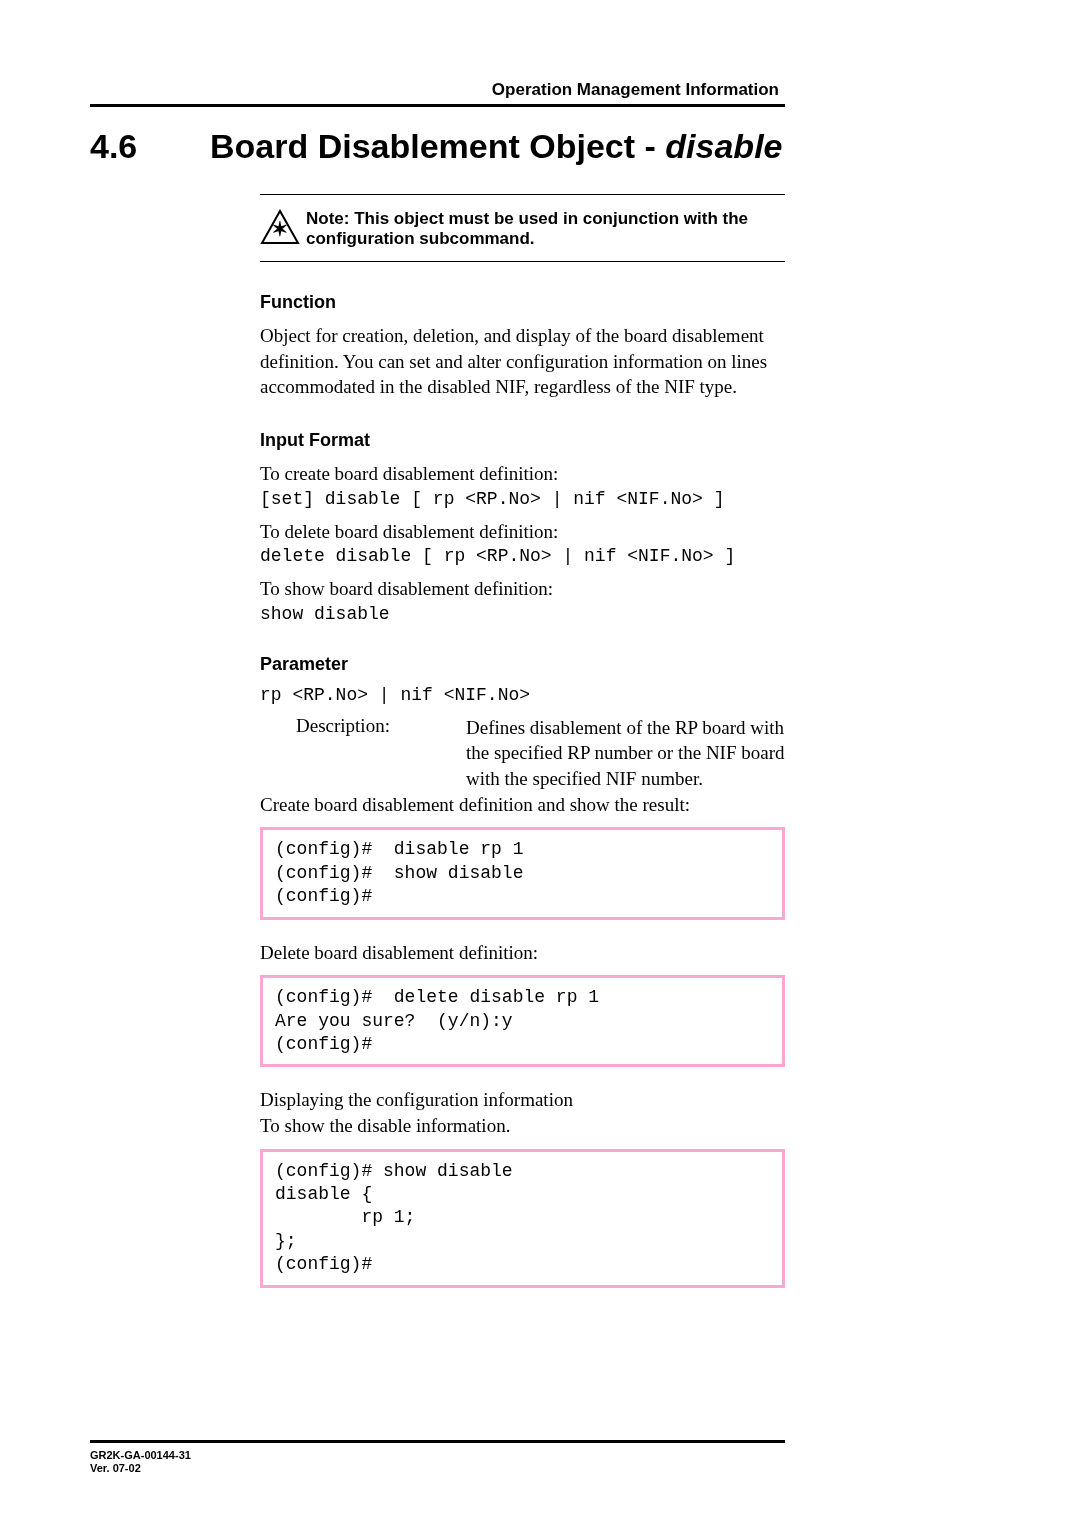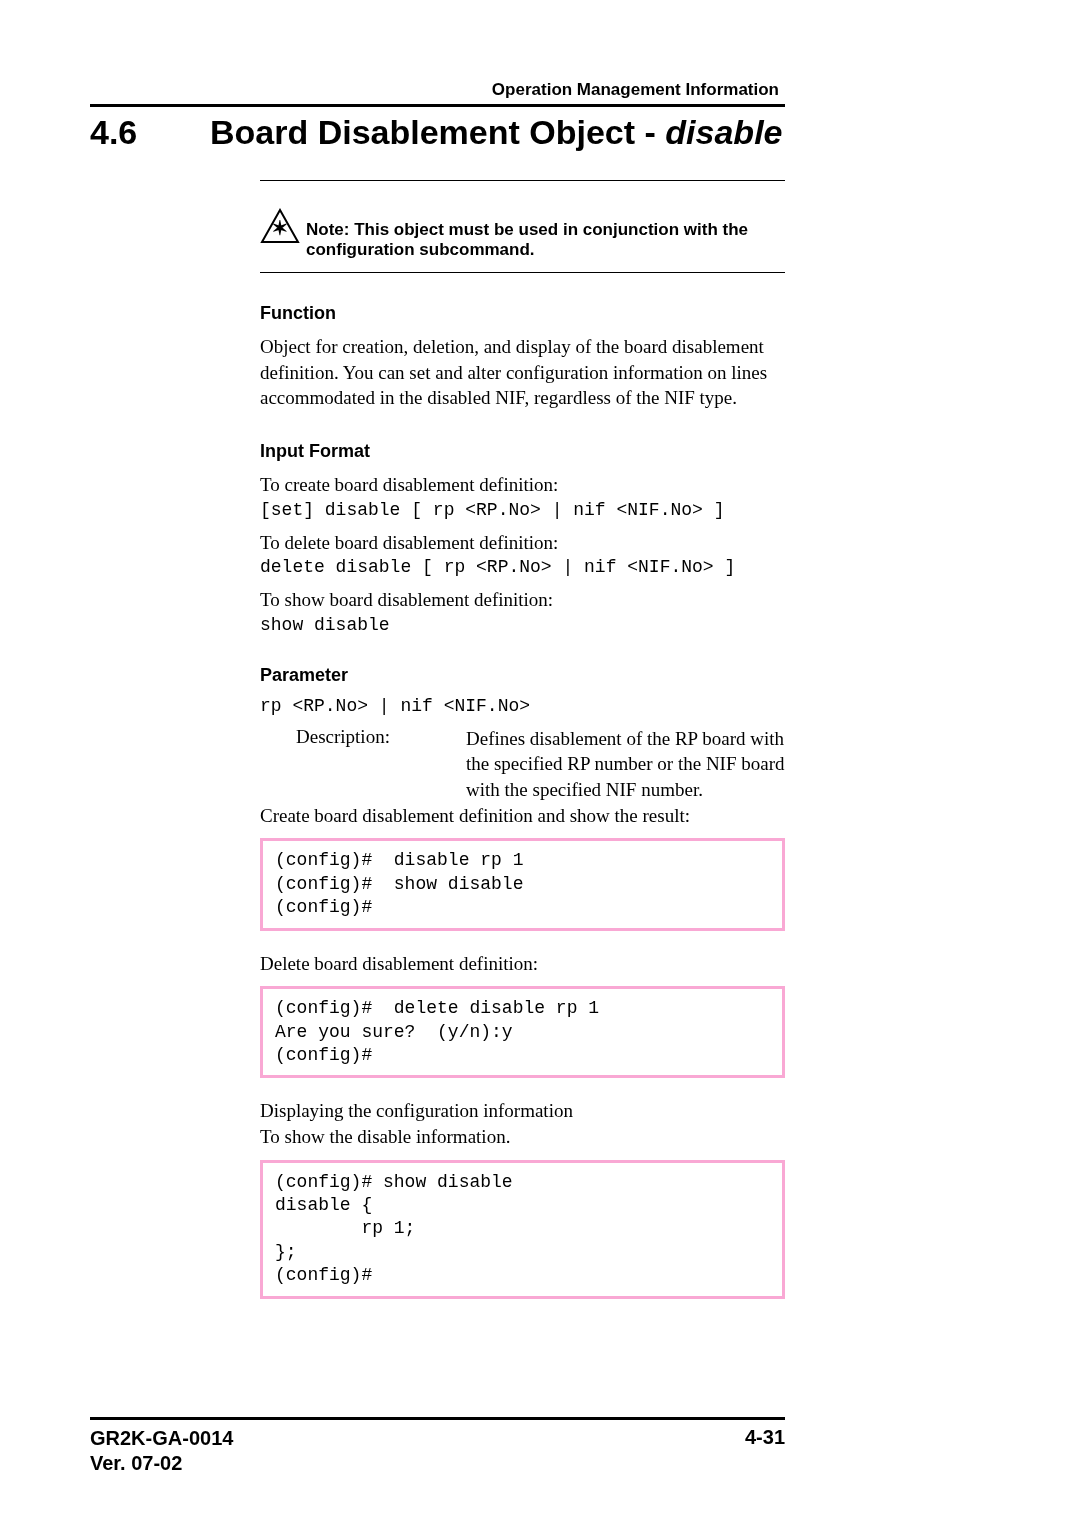--- a/index.html
+++ b/index.html
@@ -25,21 +25,21 @@
     margin-right: 6px;
   }
   .rule-top {
     border: none;
     border-top: 3px solid #000;
     margin: 4px 0 0 0;
   }
   .section-row {
     display: flex;
     align-items: center;
-    margin-top: 6px;
+    margin-top: 20px;
   }
   .section-num {
     font-family: Arial, Helvetica, sans-serif;
     font-weight: bold;
     font-size: 34px;
     width: 120px;
   }
   .section-title {
     font-family: Arial, Helvetica, sans-serif;
     font-weight: bold;
@@ -60,21 +60,20 @@
     padding: 14px 0 12px 0;
   }
   .note-icon {
     width: 46px;
     flex: 0 0 46px;
   }
   .note-text {
     font-family: Arial, Helvetica, sans-serif;
     font-weight: bold;
     font-size: 17px;
-    margin-top: 25px;
   }
   .h3 {
     font-family: Arial, Helvetica, sans-serif;
     font-weight: bold;
     font-size: 18px;
     margin: 30px 0 10px 0;
   }
   .body {
     font-family: Georgia, "Times New Roman", serif;
     font-size: 19px;
@@ -106,24 +105,24 @@
     right: 90px;
     bottom: 52px;
   }
   .footer-rule {
     border: none;
     border-top: 3px solid #000;
     margin: 0 0 6px 0;
   }
   .footer-row {
     display: flex;
-    justify-content: space-between;
-    font-family: Arial, Helvetica, sans-serif;
-    font-weight: bold;
-    font-size: 20px;
+    justify-content: flex-start;
+    font-family: Arial, Helvetica, sans-serif;
+    font-weight: bold;
+    font-size: 11px;
   }
   .footer-left div { line-height: 1.25; }
 </style>
 </head>
 <body>
 
 <div class="page">
 
   <div class="running-head">Operation Management Information</div>
   <hr class="rule-top">

